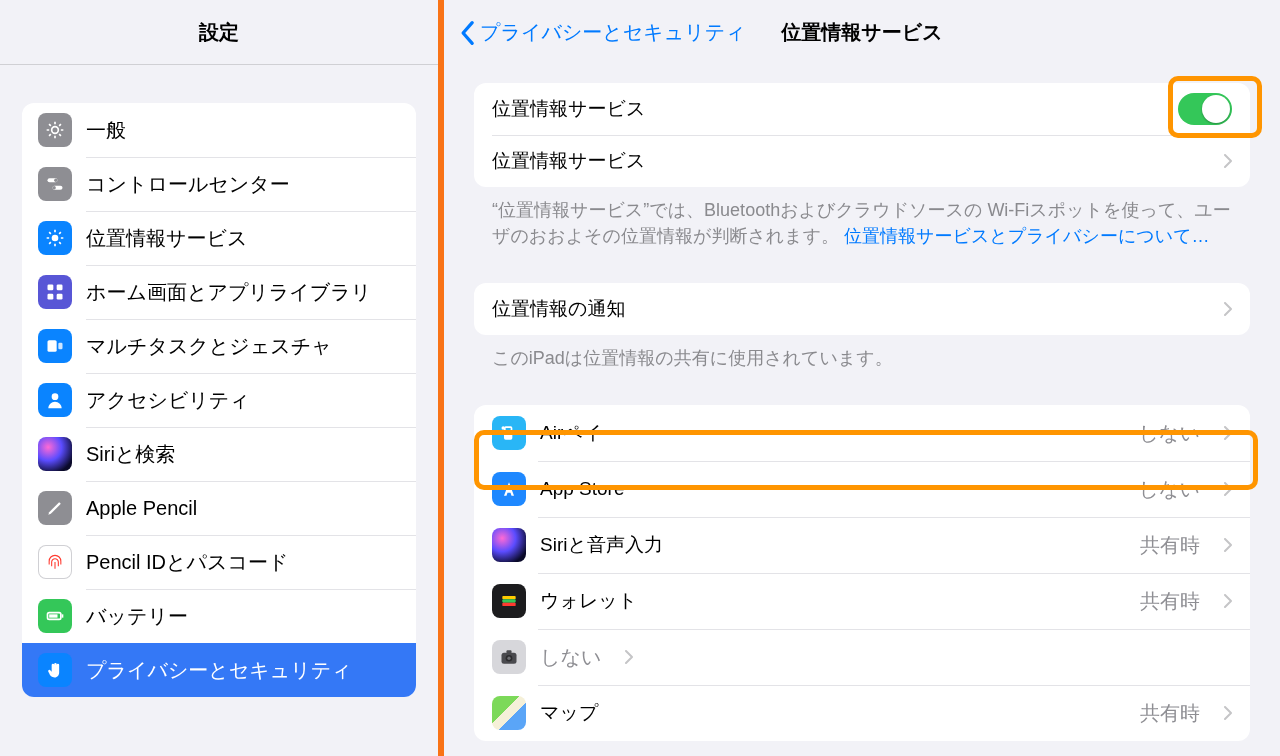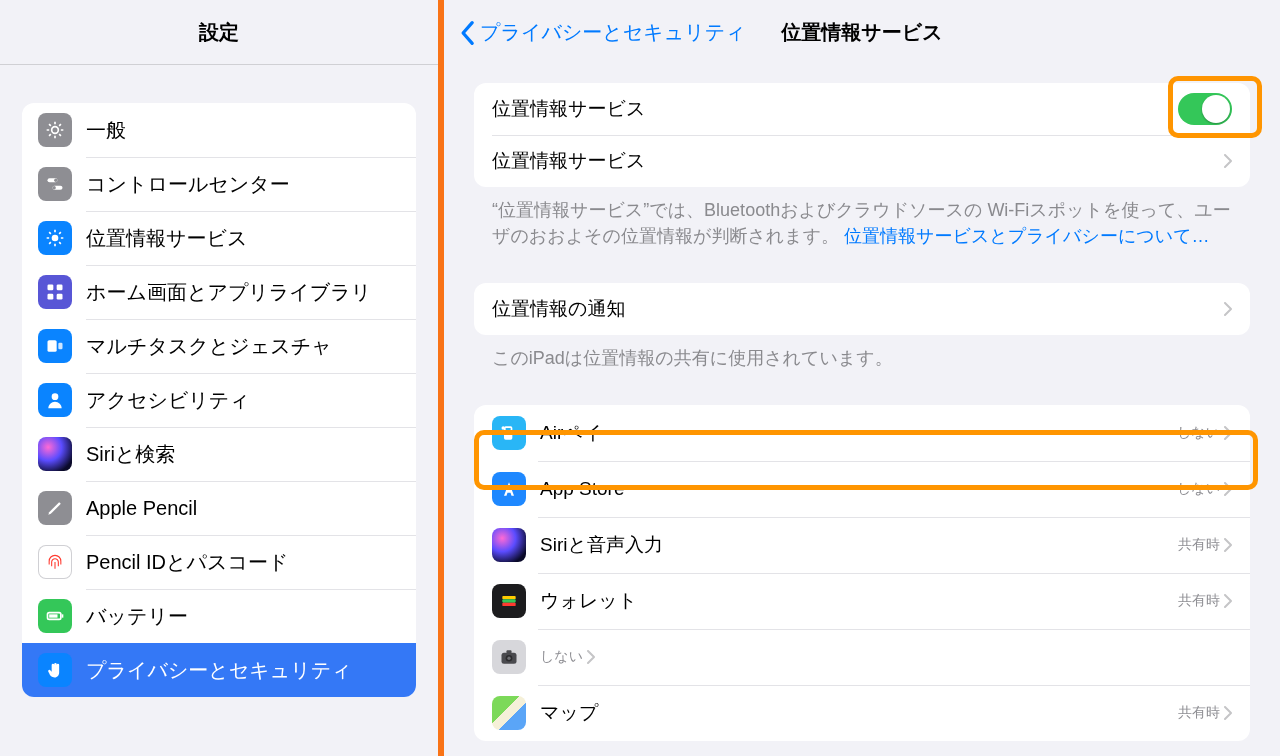--- a/index.html
+++ b/index.html
@@ -140,23 +140,23 @@
       right: 0;
       height: 1px;
       background: #e3e3e7;
     }
     .row-label {
       font-size: 19px;
       color: #000;
       flex: 1;
     }
     .row-value {
-      font-size: 14px;
+      font-size: 20px;
       color: #8e8e93;
-      margin-right: 4px;
+      margin-right: 24px;
     }
     .chevron {
       color: #c5c5c7;
     }
     .chevron svg { width: 8px; height: 14px; display:block; }
 
     .caption {
       font-size: 18px;
       color: #8a8a8e;
       padding: 10px 18px 0 18px;

